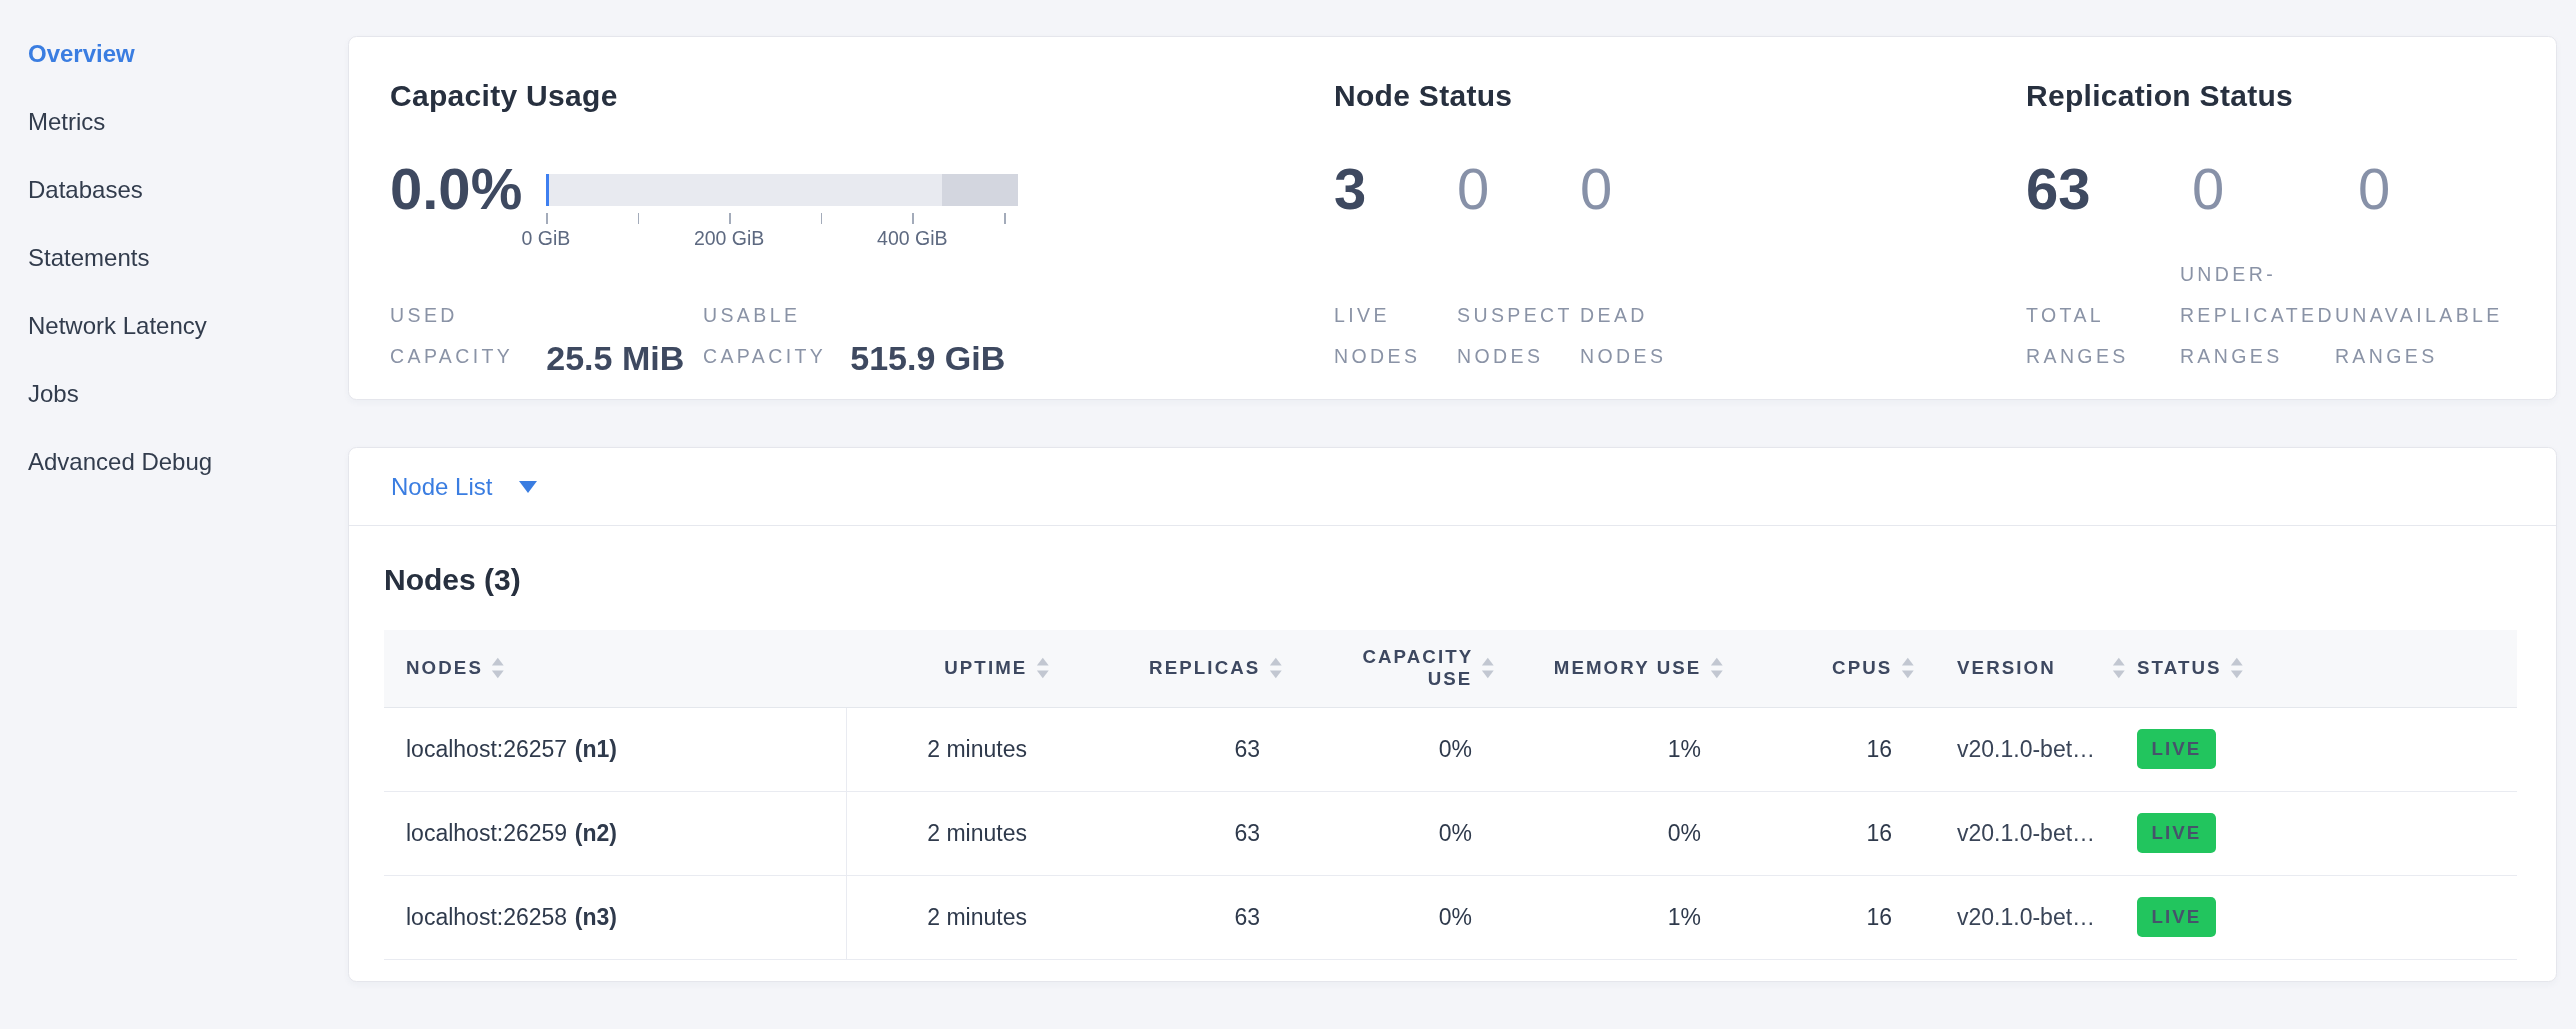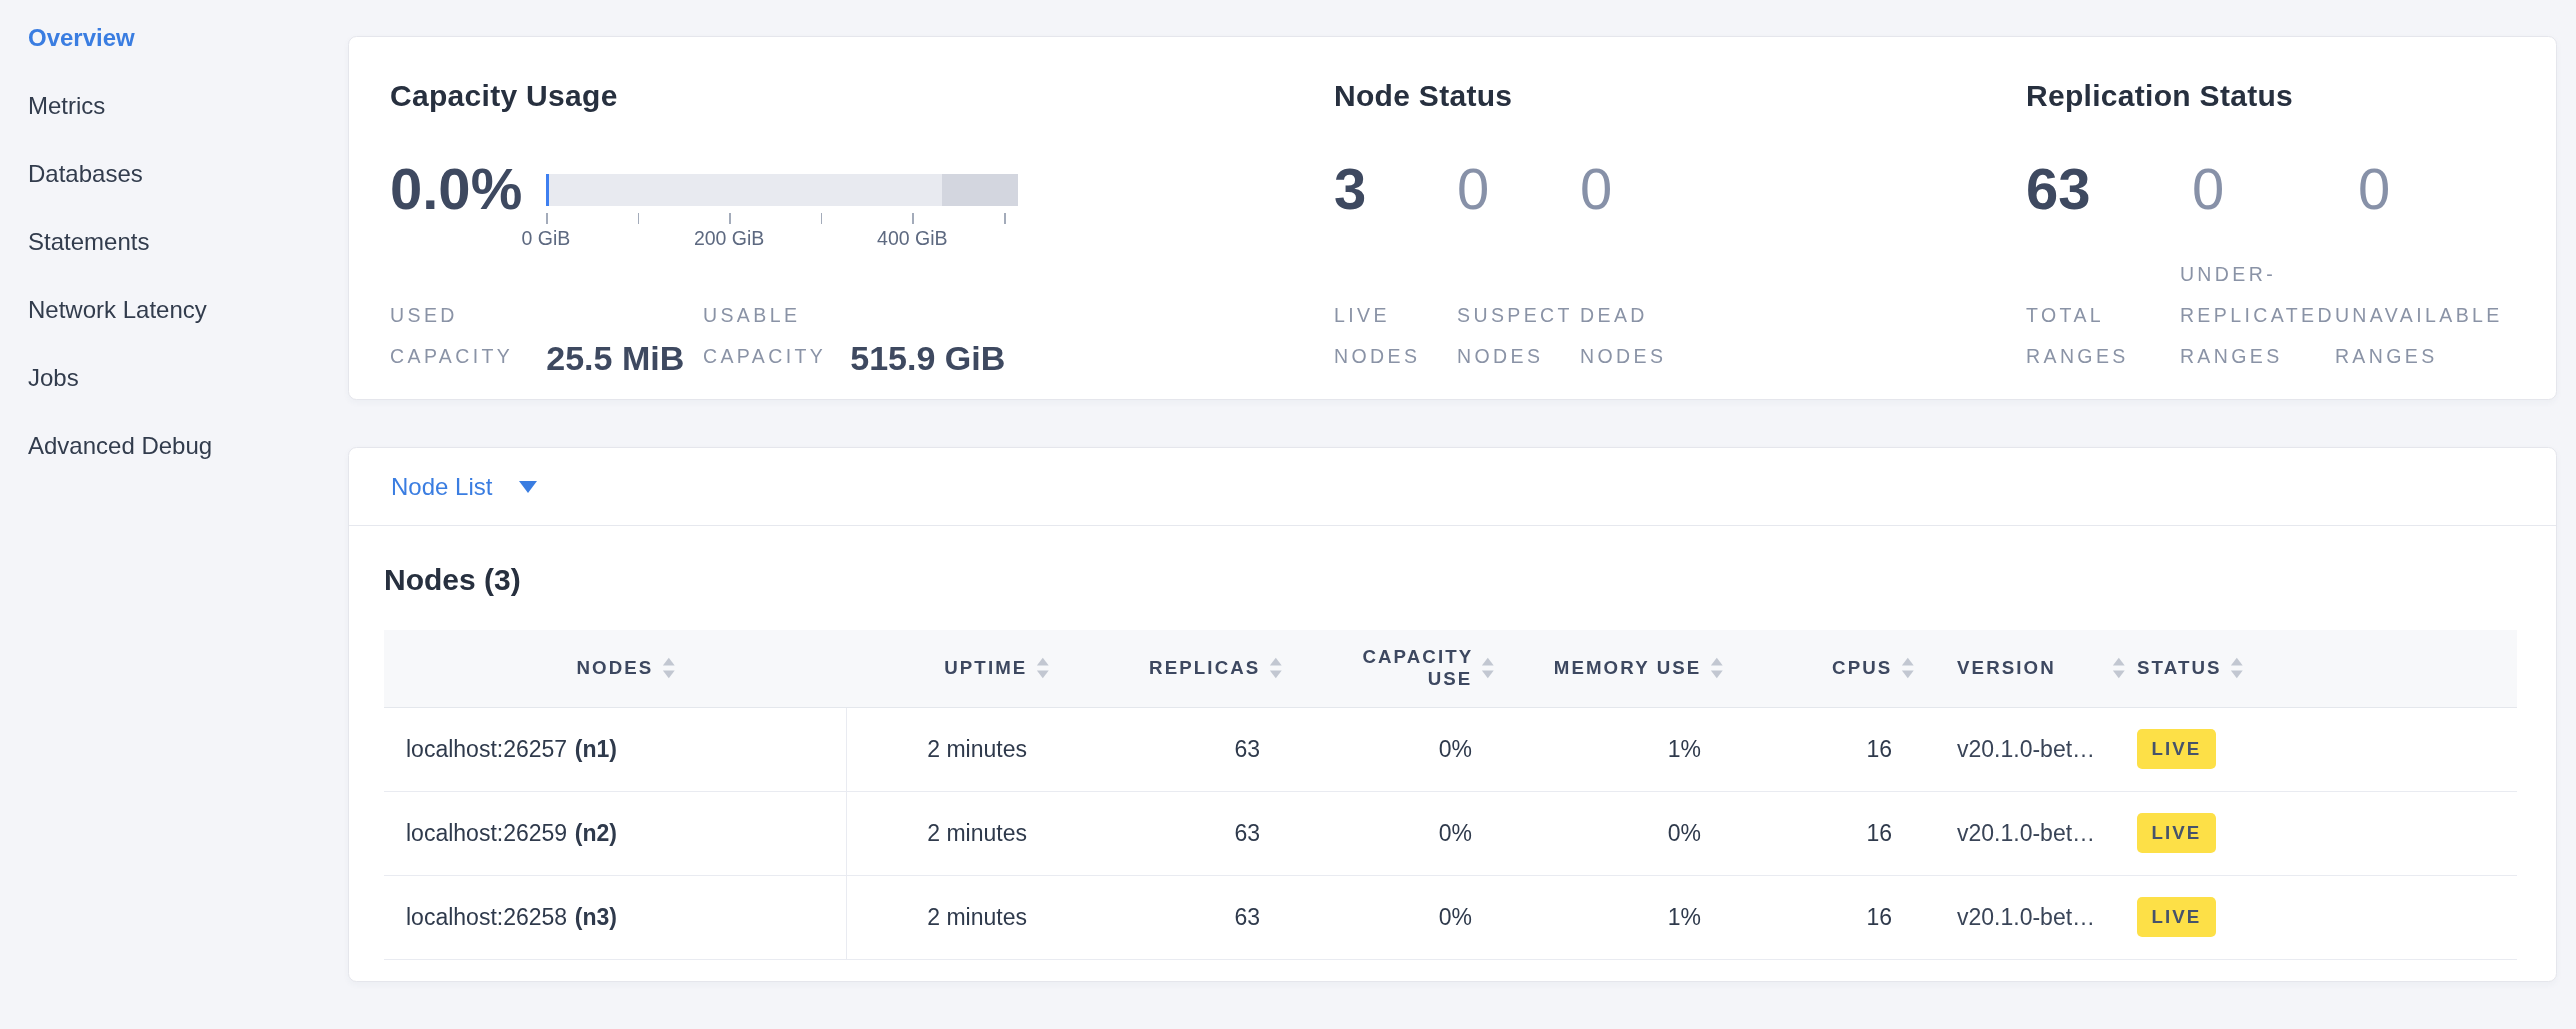--- a/index.html
+++ b/index.html
@@ -6,21 +6,21 @@
   html,body { width:2576px; height:1030px; }
   body {
     background:#f4f5f9;
     font-family:"Liberation Sans","DejaVu Sans",sans-serif;
     color:#2f3a4c;
     overflow:hidden;
   }
   .app { display:flex; width:2576px; }
 
   
-  .sidebar { width:348px; flex:none; padding-top:25.5px; }
+  .sidebar { width:348px; flex:none; padding-top:25.5px;margin-top:16px; }
   .nav-item {
     margin:0 0 44px 28px;
     font-size:24px; line-height:24px;
     color:#323c4d; cursor:pointer; white-space:nowrap;
   }
   .nav-item.active { color:#3a7de1; font-weight:700; }
 
   
   .main { flex:1; padding-right:19.5px; }
   .card {
@@ -96,36 +96,36 @@
     font-size:18.7px; font-weight:700; letter-spacing:2.1px; color:#3d4860;
     border-bottom:1.7px solid #e4e7ec; vertical-align:middle;
   }
   .hcell { display:flex; align-items:center; }
   .h-right { justify-content:flex-end; padding-right:8.5px; }
   .h-left { justify-content:flex-start; }
   .hcell .htext { text-align:right; }
   .hcell.h-left .htext { text-align:left; }
   .htext.narrow { max-width:110px; }
   .sort-icon { flex:none; margin-left:8.5px; width:13.6px; height:22px; }
-  th.c1 .hcell { padding-left:22px;justify-content:center; }
+  th.c1 .hcell { padding-left:22px; }
   th.c7 .hcell { padding-left:34px;gap:48px; }
   th.c8 .hcell { padding-left:23px; }
 
   td {
     height:84px; font-size:23px; color:#2f3a4c;
     border-bottom:1.7px solid #e9ebf1; vertical-align:middle; background:#fff;
   }
   td.c1 { padding-left:22px; }
   td.num { text-align:right; padding-right:31px; }
   td.c2 { border-left:1.7px solid #e9ebf1; }
   td.c7 { padding-left:34px; color:#394457; }
   td.c8 { padding-left:23px; }
   .node-id { font-weight:700; margin-left:7.6px; }
   .badge {
-    display:inline-block; background:#fde047; color:#46536b;
+    display:inline-block; background:#22c55e; color:#46536b;
     font-size:18.7px; font-weight:700; letter-spacing:2.1px;
     padding:11px 14.4px; border-radius:5.1px; line-height:1;
   }
 </style>
 </head>
 <body>
 
 <div class="app">
 
   <div class="sidebar">

